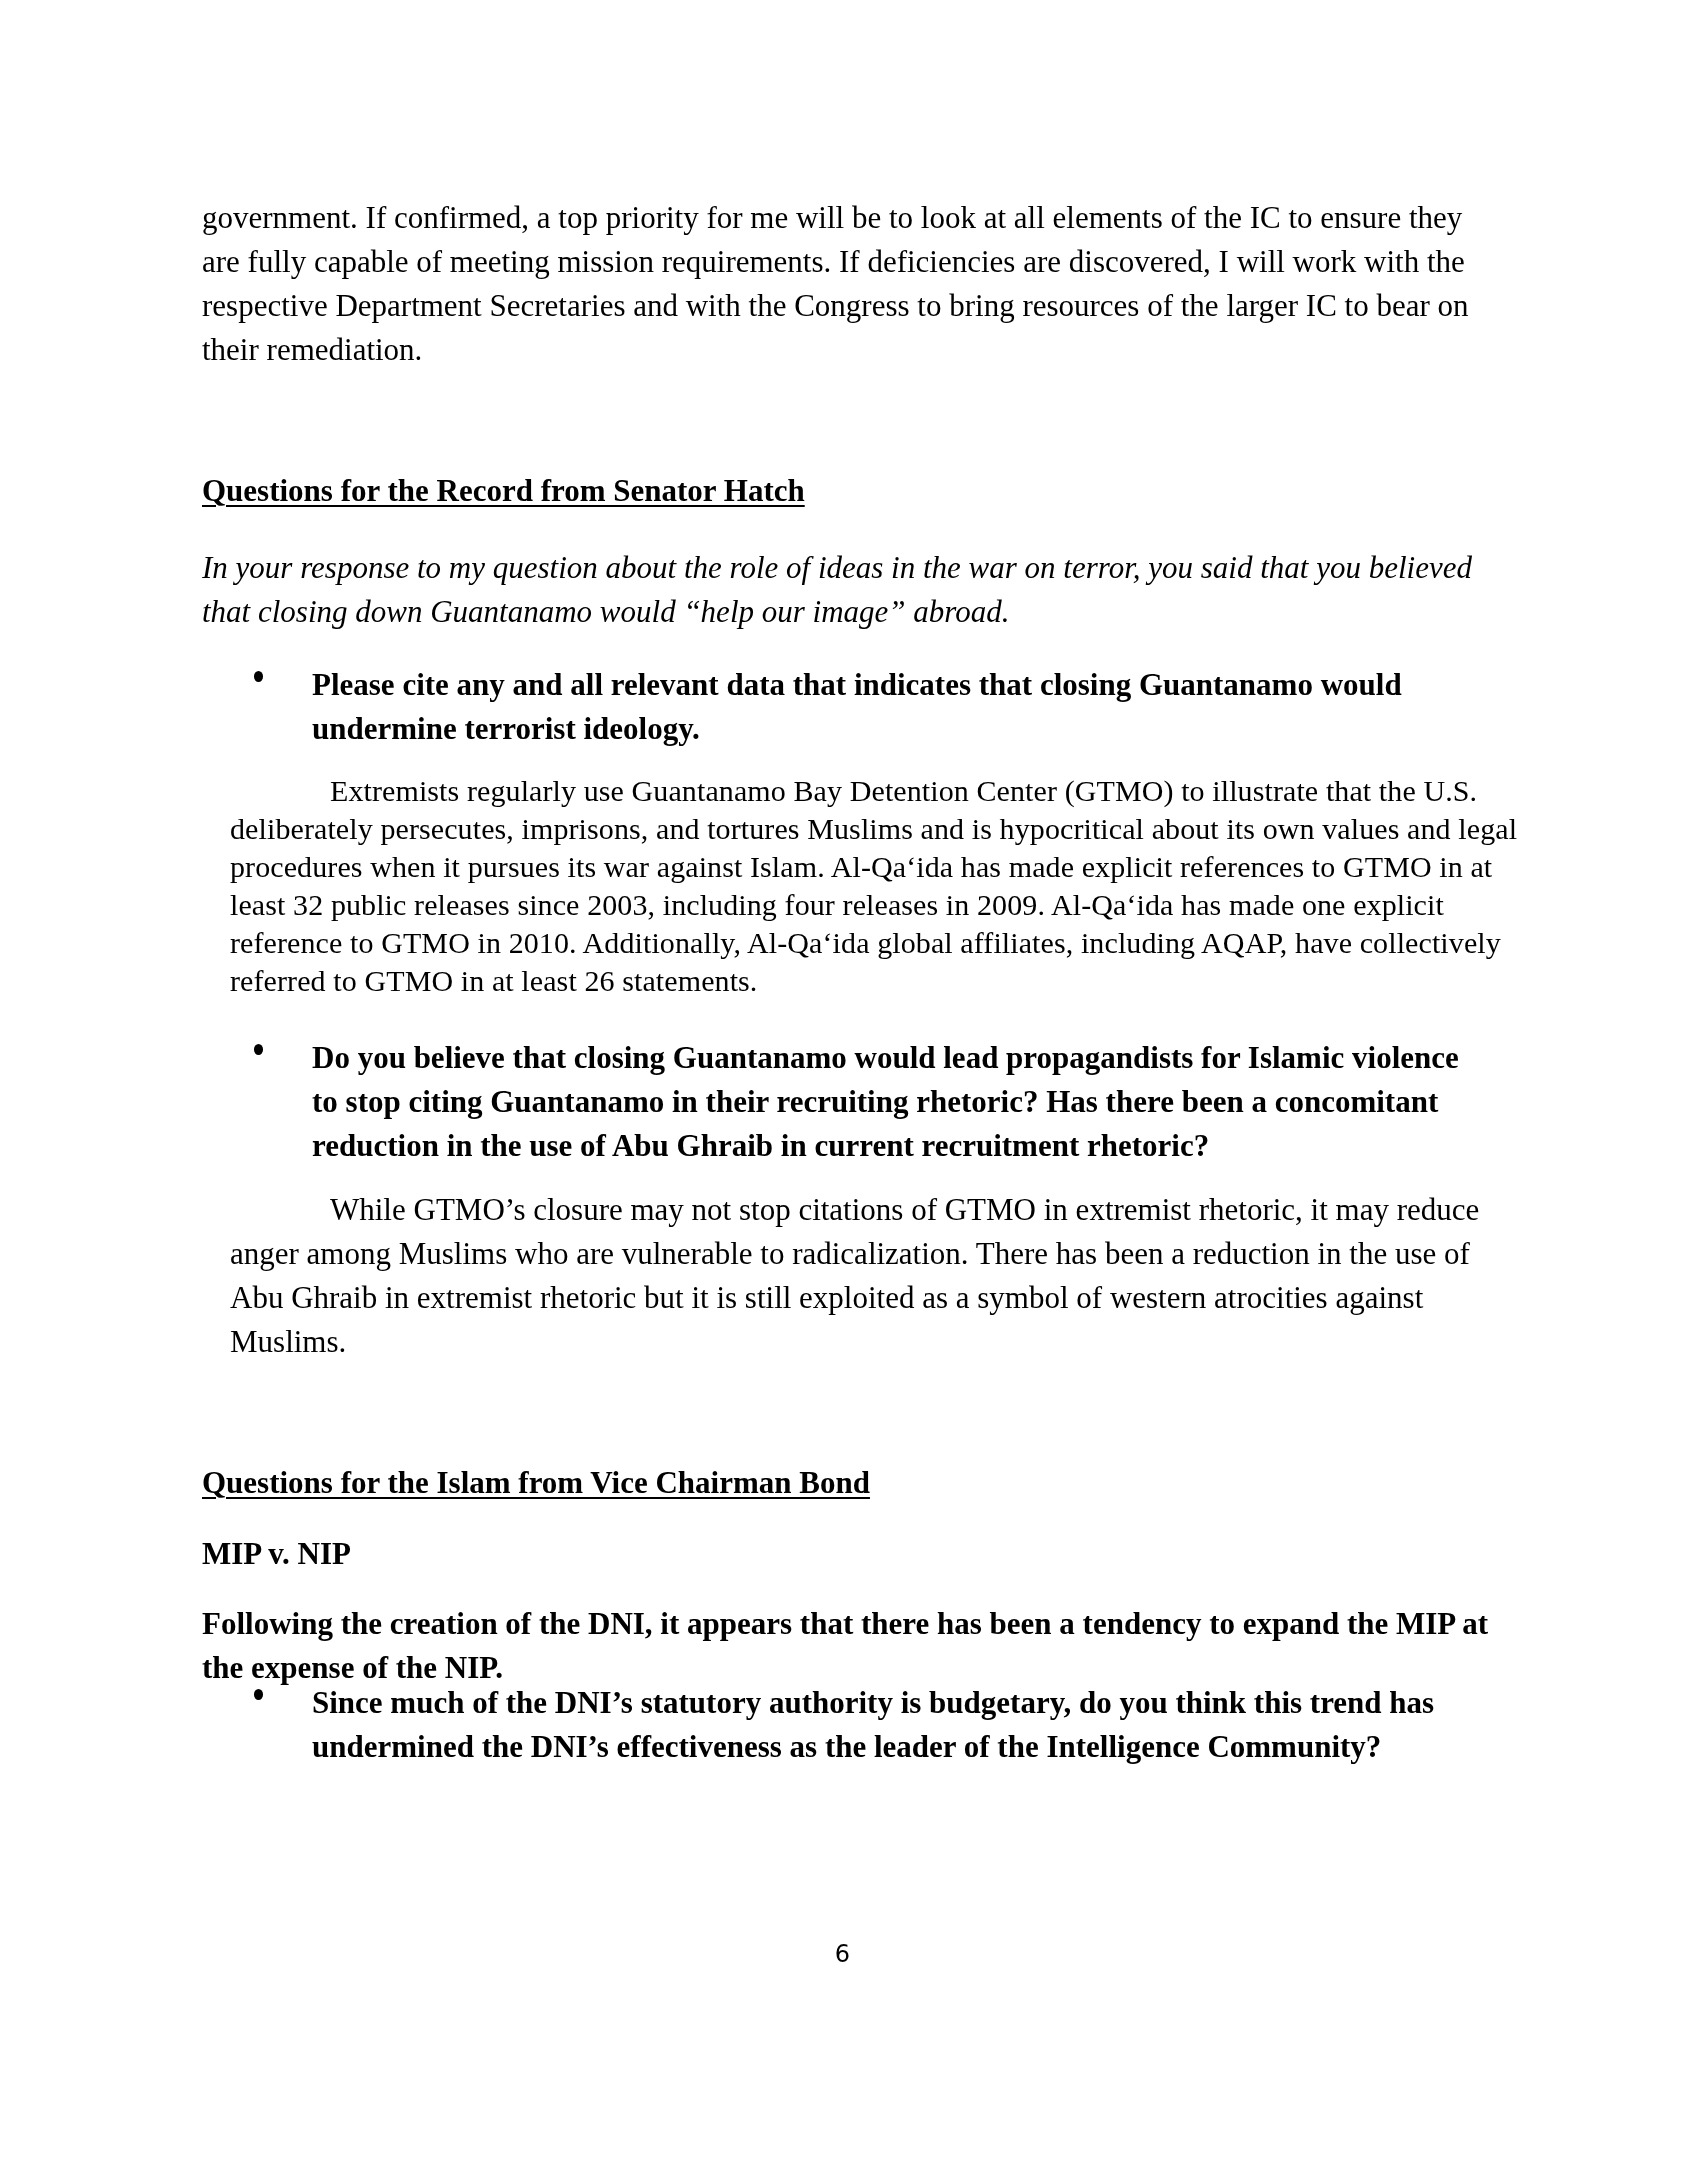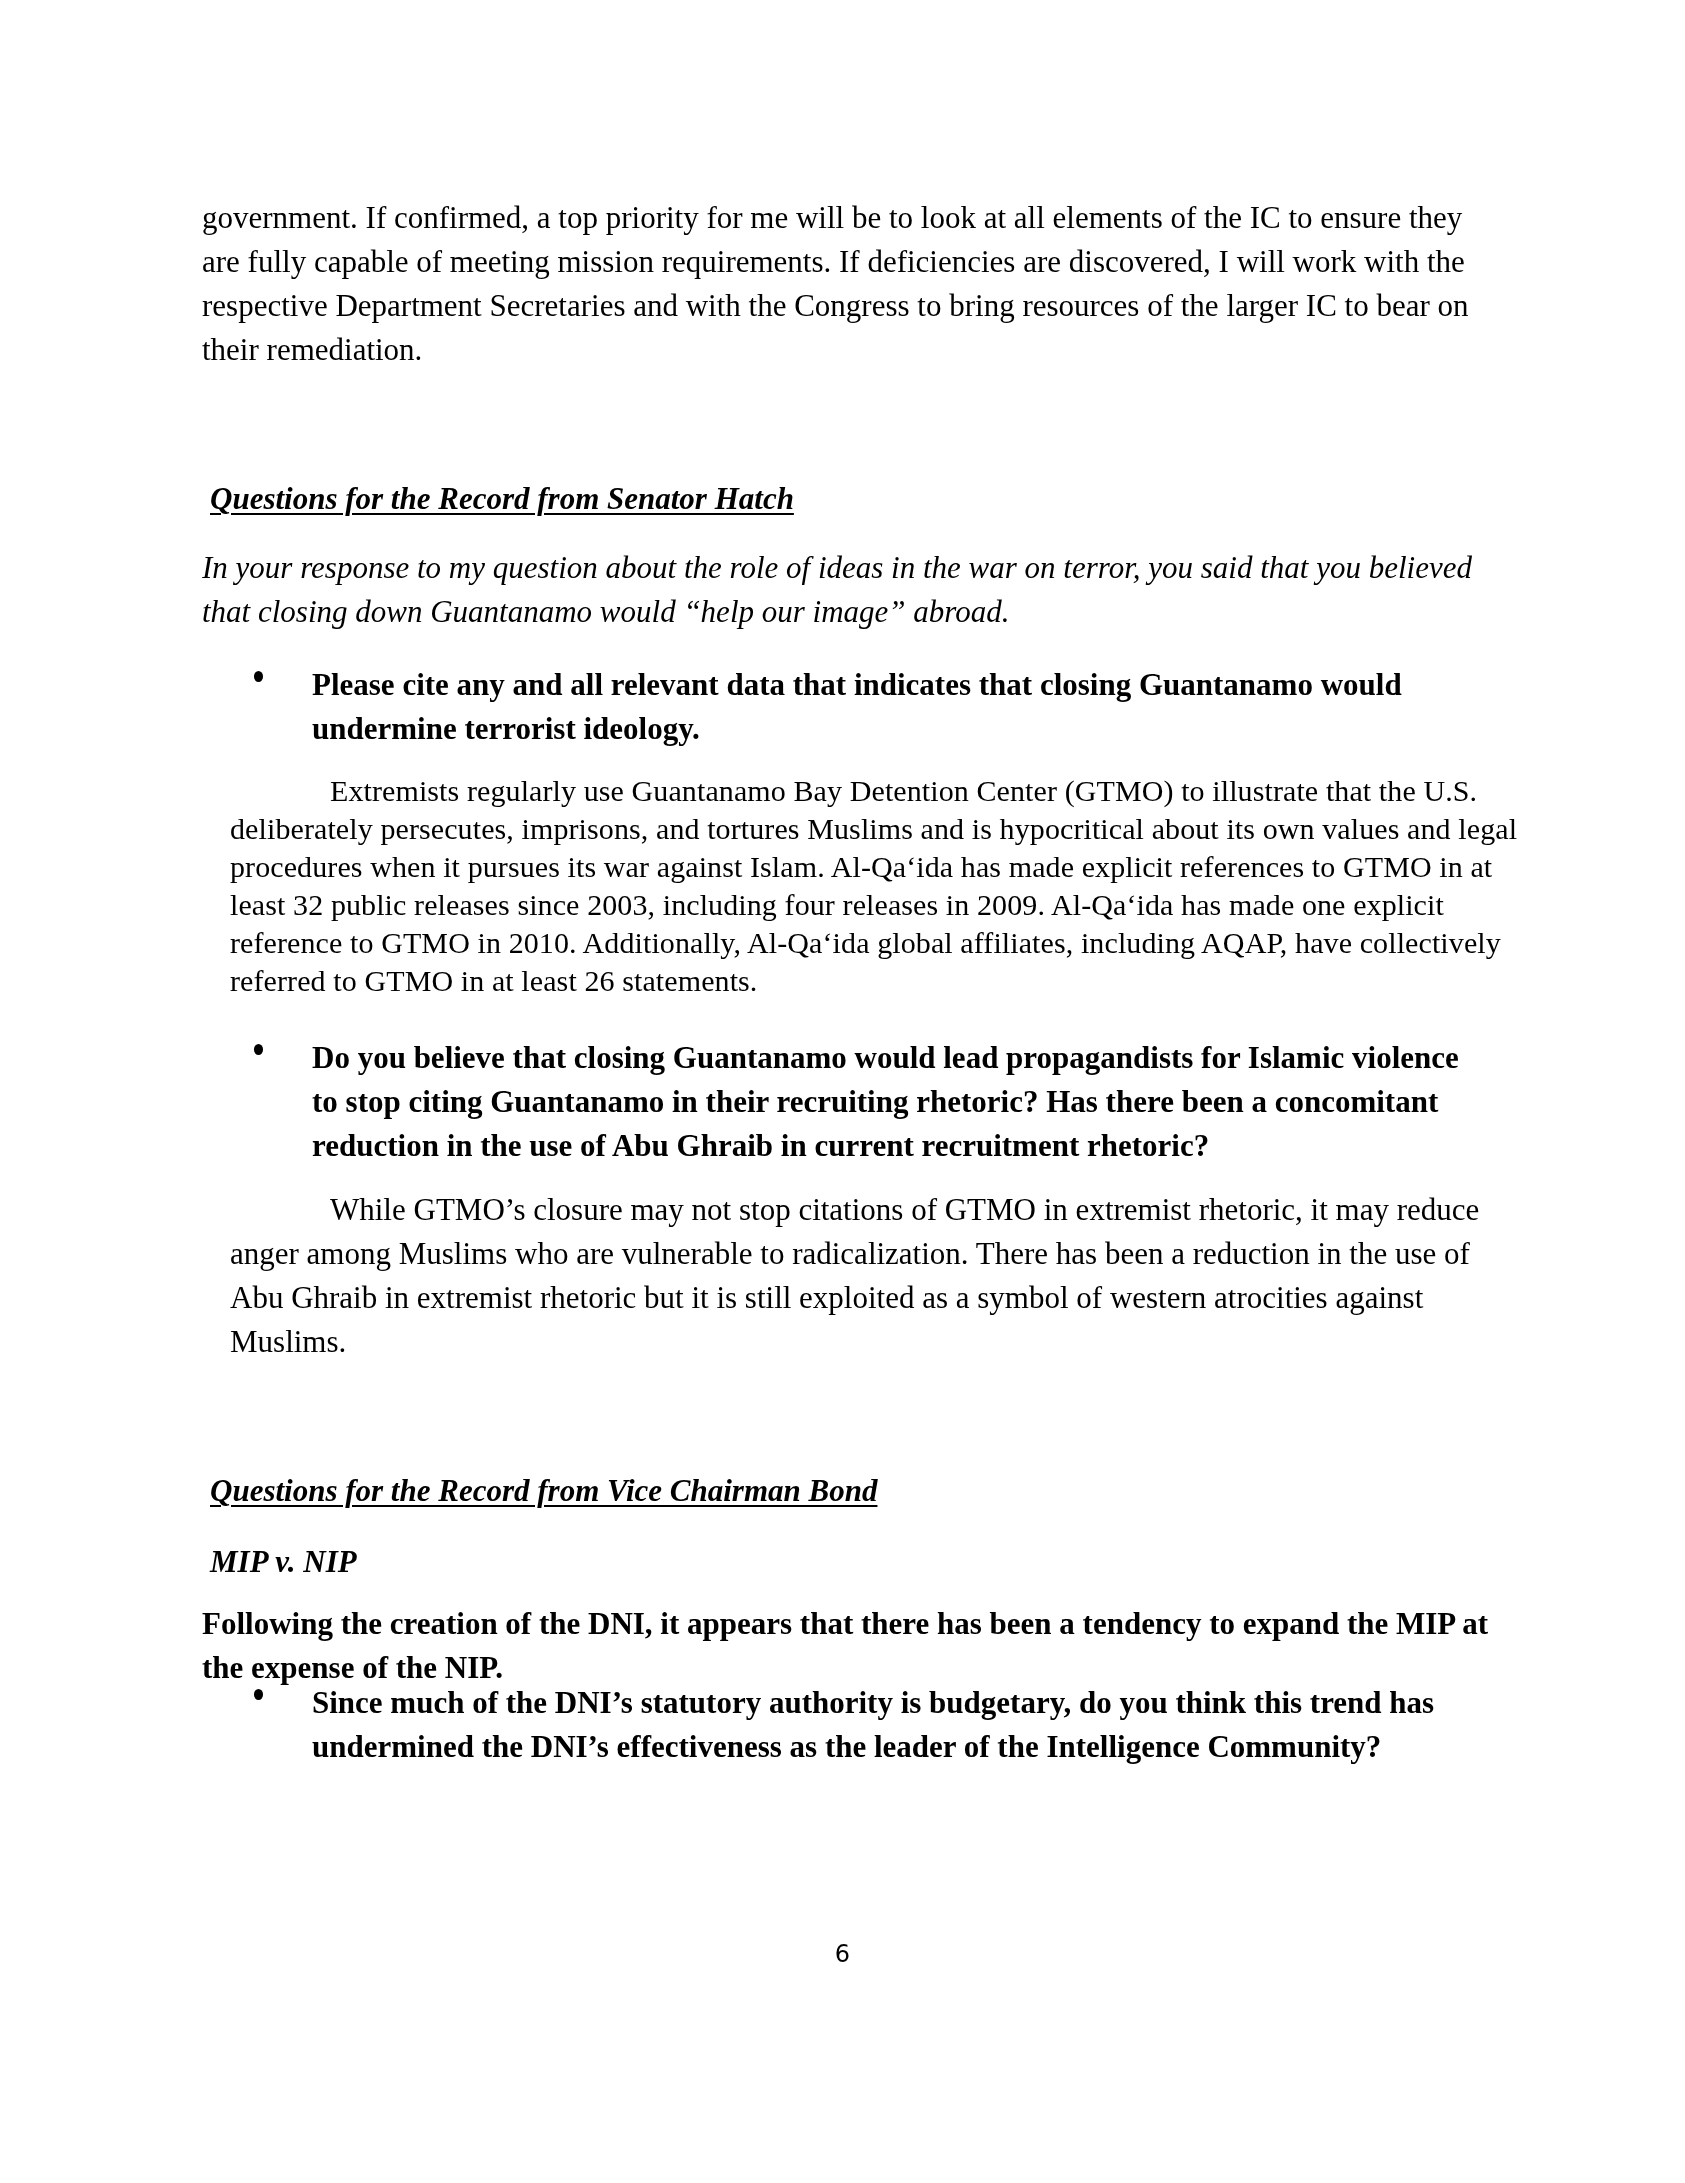--- a/index.html
+++ b/index.html
@@ -37,23 +37,22 @@
   }
   .indent-first {
     text-indent: 100px;
     margin-left: 28px;
   }
   .heading {
     position: absolute;
     left: 202px;
     font-size: 31px;
     line-height: 40px;
-    font-style: italic;
     font-weight: bold;
-    margin: 8px;
+    margin: 0;
   }
   .heading.underlined {
     text-decoration: underline;
     text-decoration-thickness: 2px;
     text-underline-offset: 4px;
   }
   .bullet-row {
     position: absolute;
     left: 202px;
     width: 1297px;
@@ -112,21 +111,21 @@
 
   <p class="block single indent-first" style="top:772px;">Extremists regularly use Guantanamo Bay Detention Center (GTMO) to illustrate that the U.S. deliberately persecutes, imprisons, and tortures Muslims and is hypocritical about its own values and legal procedures when it pursues its war against Islam. Al-Qa‘ida has made explicit references to GTMO in at least 32 public releases since 2003, including four releases in 2009. Al-Qa‘ida has made one explicit reference to GTMO in 2010.  Additionally, Al-Qa‘ida global affiliates, including AQAP, have collectively referred to GTMO in at least 26 statements.</p>
 
   <div class="bullet-row" style="top:1027px;">
     <span class="bullet-dot"></span>
     <p class="bullet-text">Do you believe that closing Guantanamo would lead propagandists for Islamic violence to stop citing Guantanamo in their recruiting rhetoric?  Has there been a concomitant reduction in the use of Abu Ghraib in current recruitment rhetoric?</p>
   </div>
 
   <p class="block indent-first" style="top:1188px;">While GTMO’s closure may not stop citations of GTMO in extremist rhetoric, it may reduce anger among Muslims who are vulnerable to radicalization.  There has been a reduction in the use of Abu Ghraib in extremist rhetoric but it is still exploited as a symbol of western atrocities against Muslims.</p>
 
-  <p class="heading underlined" style="top:1463px;">Questions for the Record from Vice Chairman Bond</p>
+  <p class="heading underlined" style="top:1463px;">Questions for the Islam from Vice Chairman Bond</p>
 
   <p class="heading" style="top:1534px;">MIP v. NIP</p>
 
   <p class="block" style="top:1602px;font-weight:bold;">Following the creation of the DNI, it appears that there has been a tendency to expand the MIP at the expense of the NIP.</p>
 
   <div class="bullet-row" style="top:1672px;">
     <span class="bullet-dot"></span>
     <p class="bullet-text">Since much of the DNI’s statutory authority is budgetary, do you think this trend has undermined the DNI’s effectiveness as the leader of the Intelligence Community?</p>
   </div>
 

